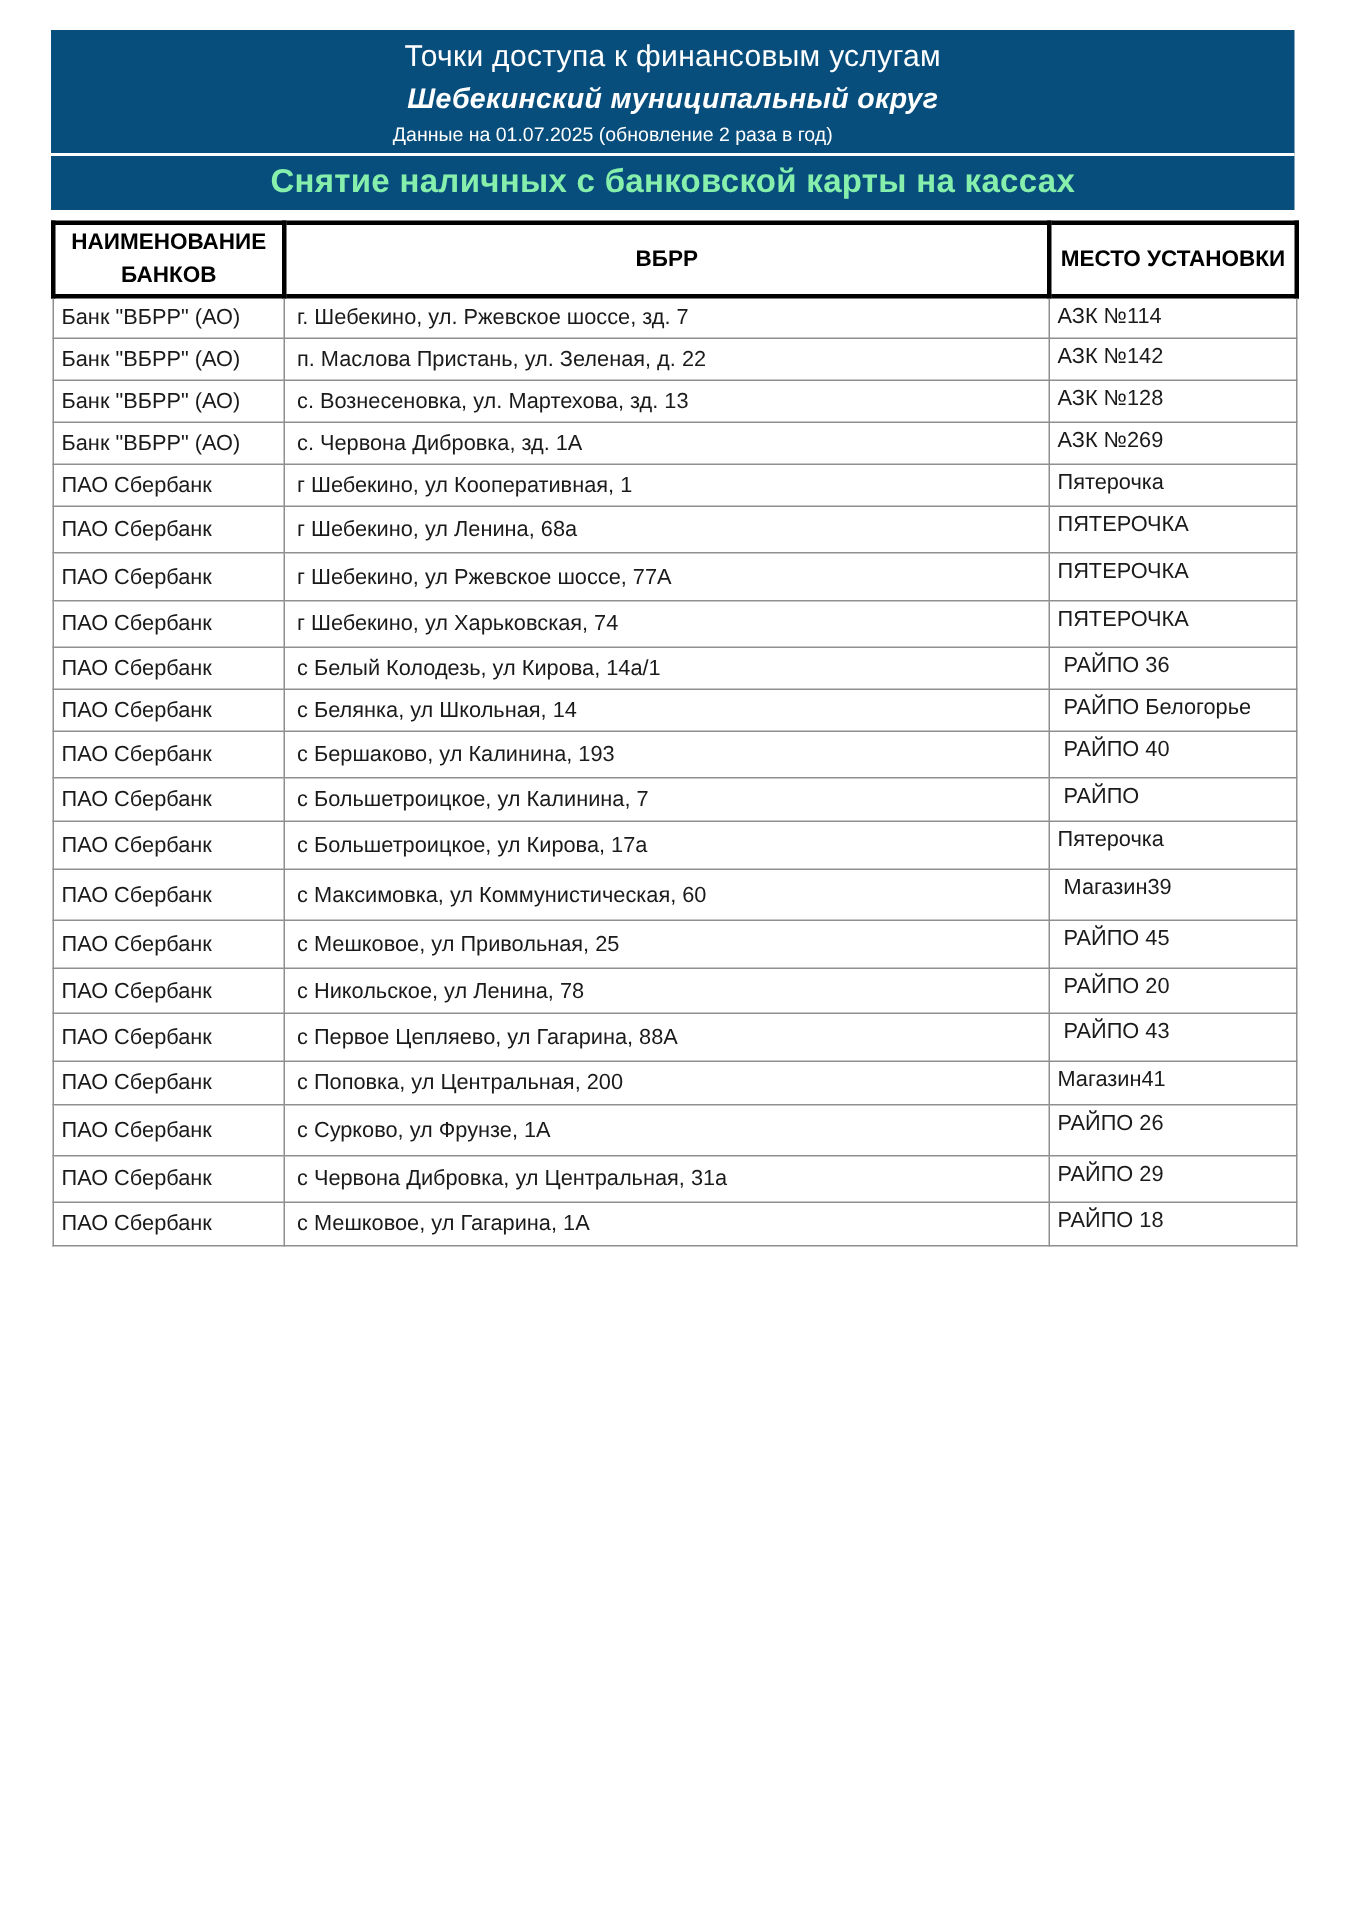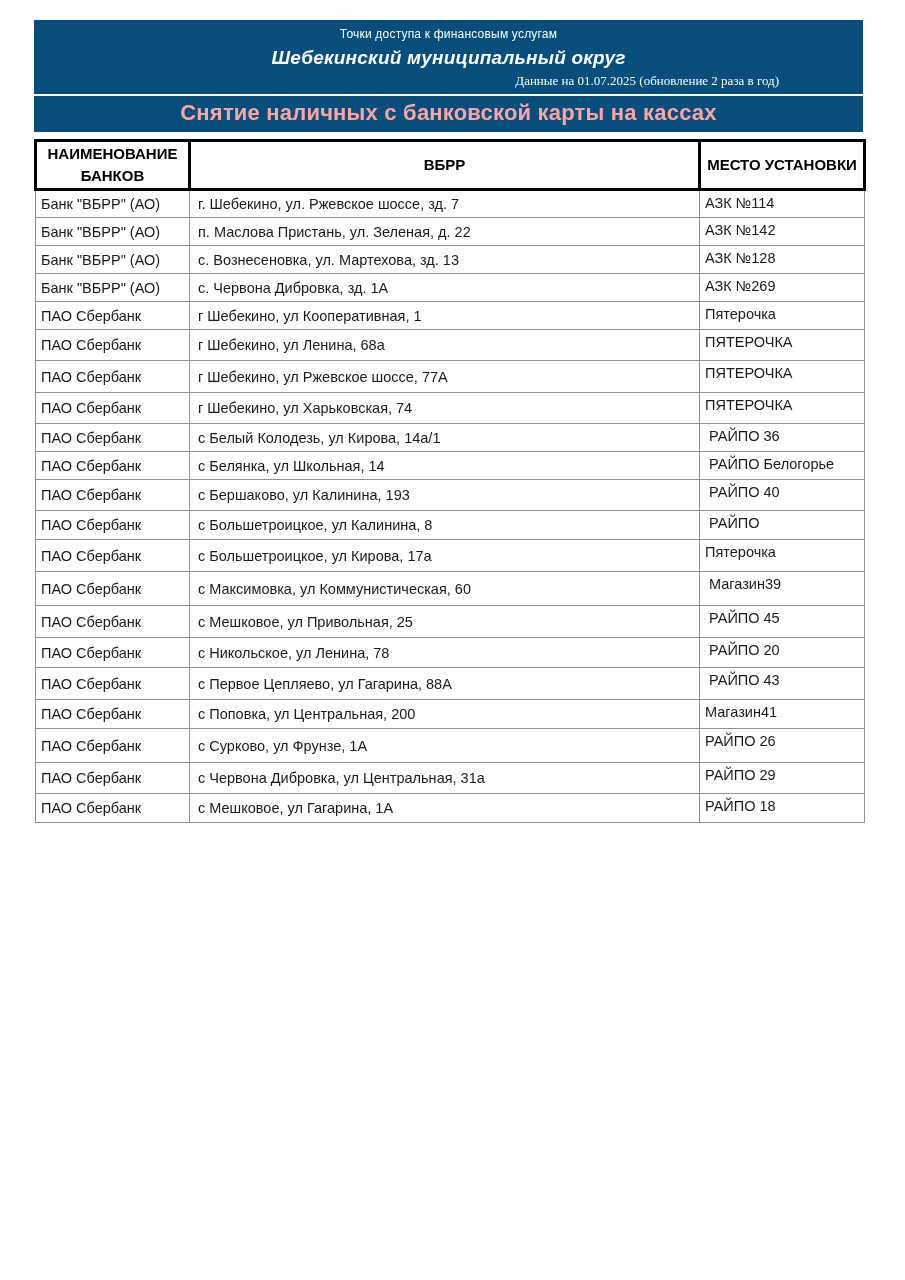--- a/index.html
+++ b/index.html
@@ -6,28 +6,28 @@
   body{width:905px;height:1280px;overflow:hidden;font-family:"Liberation Sans",sans-serif;color:#1a1a1a;}
   .doc{width:829px;margin:20px 0 0 34px;}
 
   
   .band-top{
     background:#074e7c;
     color:#ffffff;
     border-bottom:2px solid #ffffff;
     padding:5px 0 3px 0;
   }
-  .band-line1{font-size:12px;text-align:center;letter-spacing:.2px;padding-top:2px;}
+  .band-line1{font-size:20px;text-align:center;letter-spacing:.2px;padding-top:2px;}
   .band-line2{font-size:19px;font-weight:bold;text-align:center;padding:6px 0 4px 0;letter-spacing:.2px;font-style:italic;}
-  .band-line3{font-size:13px;text-align:right;padding:0 84px 2px 4px;font-family:Liberation Serif, serif;}
+  .band-line3{font-size:13px;text-align:center;padding:0 84px 2px 4px;}
 
   
   .band-section{
     background:#074e7c;
-    color:#fca5a5;
+    color:#86efac;
     font-size:22px;
     font-weight:bold;
     text-align:center;
     padding:4px 0 6px 0;
     letter-spacing:.2px;
     margin-bottom:7px;
   }
 
   table{border-collapse:collapse;width:829px;table-layout:fixed;background:#ffffff;}
   col.c1{width:154px;}
@@ -150,21 +150,21 @@
           <td class="c-addr">с Белянка, ул Школьная, 14</td>
           <td class="c-loc"> РАЙПО Белогорье</td>
         </tr>
         <tr>
           <td class="c-bank">ПАО Сбербанк</td>
           <td class="c-addr">с Бершаково, ул Калинина, 193</td>
           <td class="c-loc"> РАЙПО 40</td>
         </tr>
         <tr>
           <td class="c-bank">ПАО Сбербанк</td>
-          <td class="c-addr">с Большетроицкое, ул Калинина, 8</td>
+          <td class="c-addr">с Большетроицкое, ул Калинина, 7</td>
           <td class="c-loc"> РАЙПО</td>
         </tr>
         <tr>
           <td class="c-bank">ПАО Сбербанк</td>
           <td class="c-addr">с Большетроицкое, ул Кирова, 17а</td>
           <td class="c-loc">Пятерочка</td>
         </tr>
         <tr>
           <td class="c-bank">ПАО Сбербанк</td>
           <td class="c-addr">с Максимовка, ул Коммунистическая, 60</td>

